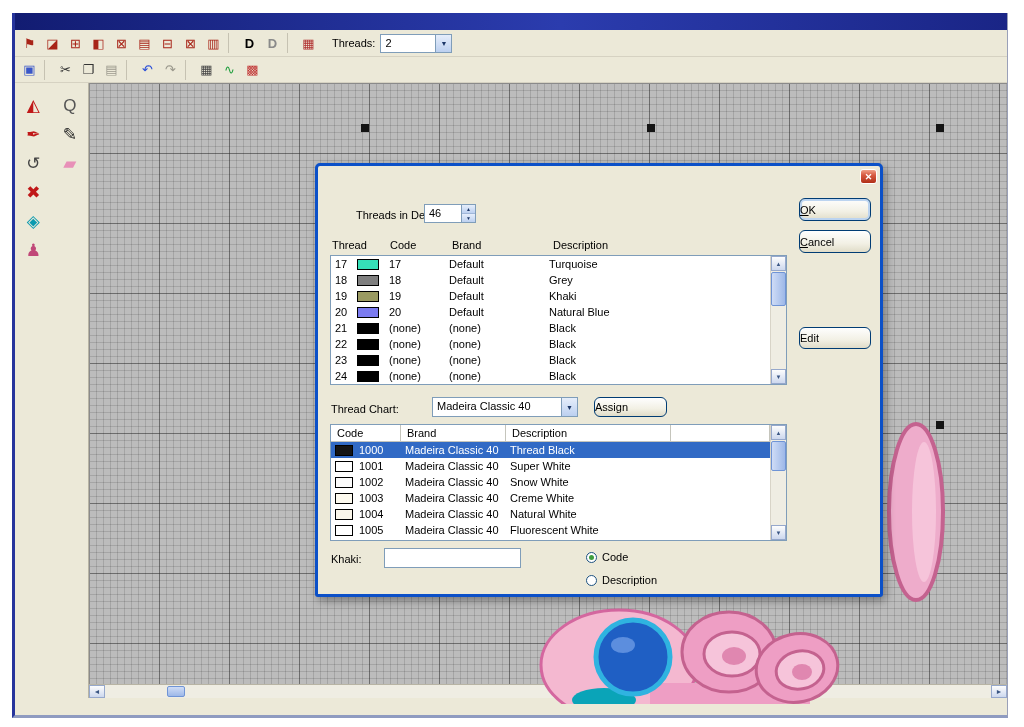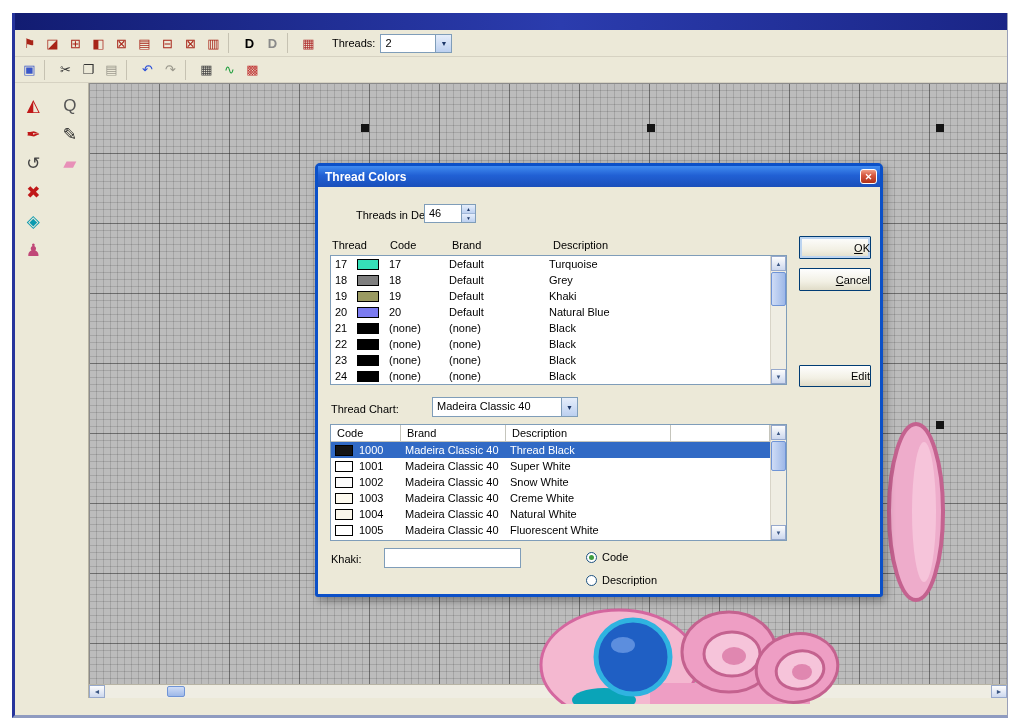--- a/index.html
+++ b/index.html
@@ -51,22 +51,22 @@
   
   .dialog{position:absolute;left:315px;top:163px;width:568px;height:434px;background:#ECE9D8;
     border:3px solid #0b50c8;border-radius:5px 5px 3px 3px;box-shadow:3px 4px 10px rgba(0,0,0,.35);z-index:10;}
   .dlg-title{position:absolute;left:0;top:0;right:0;height:21px;color:#fff;font-weight:bold;font-size:12px;
     display:flex;align-items:center;padding-left:7px;
     background:linear-gradient(180deg,#418cf0,#2160d4 45%,#1a4fba);}
   .dlg-close{position:absolute;right:3px;top:3px;width:17px;height:15px;color:#fff;font-size:9px;font-weight:bold;
     display:flex;align-items:center;justify-content:center;border:1px solid #fff;border-radius:3px;
     background:linear-gradient(#f0a088,#d75940 40%,#b03018);}
   .dlg-label{position:absolute;font-size:11px;color:#000;}
-  .xp-btn{position:absolute;width:72px;height:23px;font-size:11px;color:#000;text-align:right;
-    background:linear-gradient(#fefefe,#f2f0e4 60%,#e0dcc8);border:1px solid #003C74;border-radius:1px;margin-top:38px;}
+  .xp-btn{position:absolute;width:72px;height:23px;font-size:11px;color:#000;text-align:left;
+    background:linear-gradient(#fefefe,#f2f0e4 60%,#e0dcc8);border:1px solid #003C74;border-radius:6px;}
   .xp-btn.focus{box-shadow:inset 0 0 0 2px #bcd4f0;}
   .spinbox{position:absolute;left:106px;top:38px;width:52px;height:19px;background:#fff;border:1px solid #7F9DB9;
     display:flex;align-items:stretch;font-size:11px;}
   .spin-val{flex:1;padding:2px 4px;}
   .spin-btns{width:14px;display:flex;flex-direction:column;border-left:1px solid #7F9DB9;}
   .sp{flex:1;font-size:5px;color:#1c3768;display:flex;align-items:center;justify-content:center;
     background:linear-gradient(#e6eefb,#bcd0f0);}
   .sp.up{border-bottom:1px solid #9fb6d8;}
 
   .list{position:absolute;background:#fff;border:1px solid #7F9DB9;overflow:hidden;}
@@ -190,23 +190,20 @@
     <ellipse cx="710" cy="567" rx="24" ry="19" fill="#f6c4da" stroke="#c4628f" stroke-width="3" transform="rotate(-12 710 567)"></ellipse>
     <ellipse cx="712" cy="569" rx="10" ry="8" fill="#e087b0"></ellipse>
   </svg>
 
   <div class="marker" style="left:361px;top:124px;"></div>
   <div class="marker" style="left:647px;top:124px;"></div>
   <div class="marker" style="left:936px;top:124px;"></div>
   <div class="marker" style="left:936px;top:421px;"></div>
 
   <div class="dialog">
-    <div class="dlg-title">
-      <span>Thread Colors</span>
-    </div>
     <div class="dlg-close">✕</div>
 
     <span class="dlg-label" style="left:14px;top:43px;margin-left:24px;">Threads in Design:</span>
     <div class="spinbox">
       <span class="spin-val">46</span>
       <div class="spin-btns">
         <div class="sp up">▲</div>
         <div class="sp">▼</div>
       </div>
     </div>

